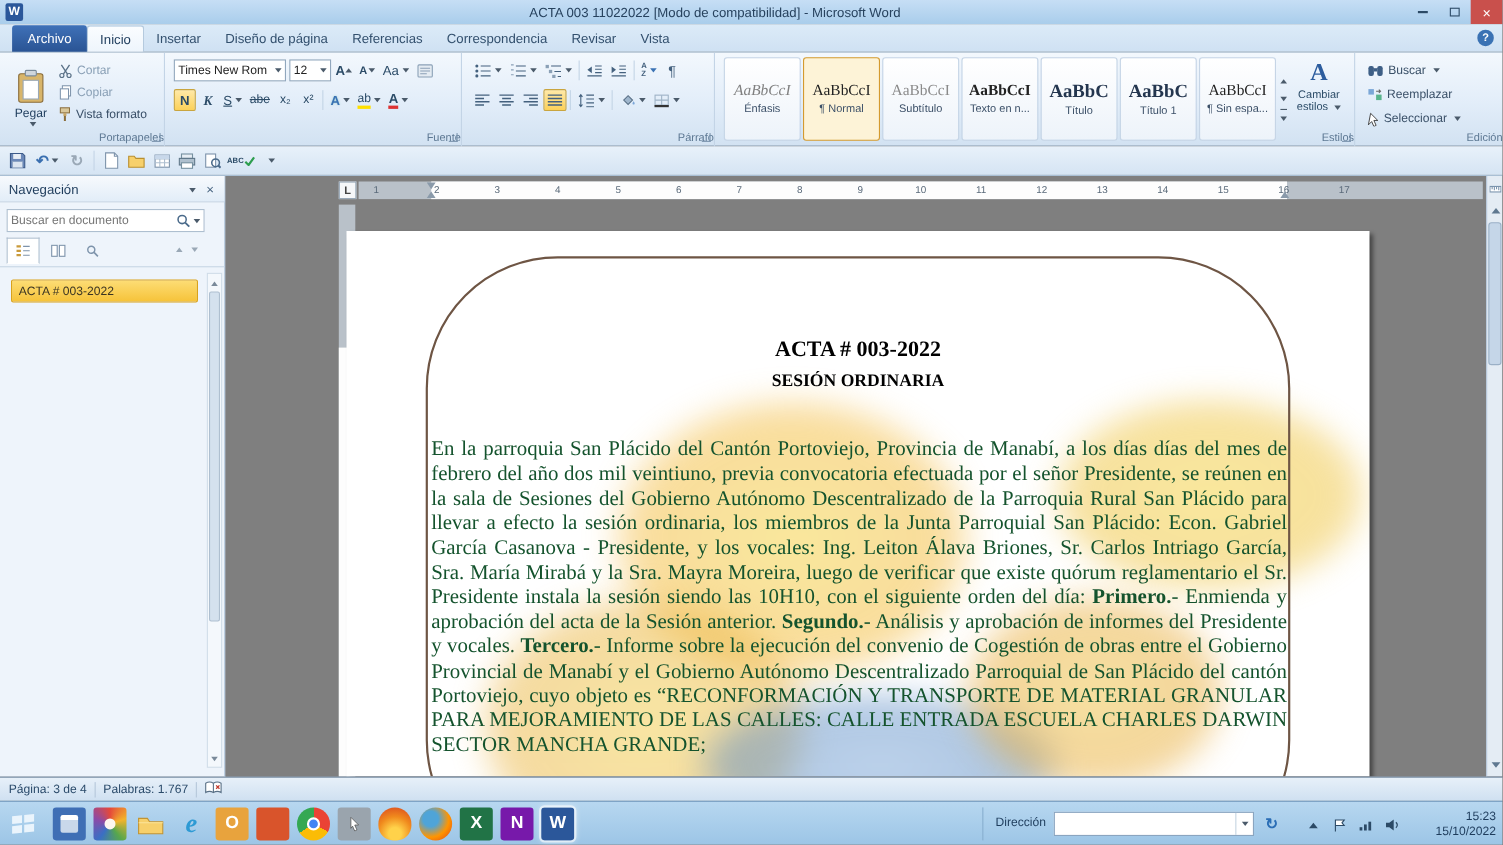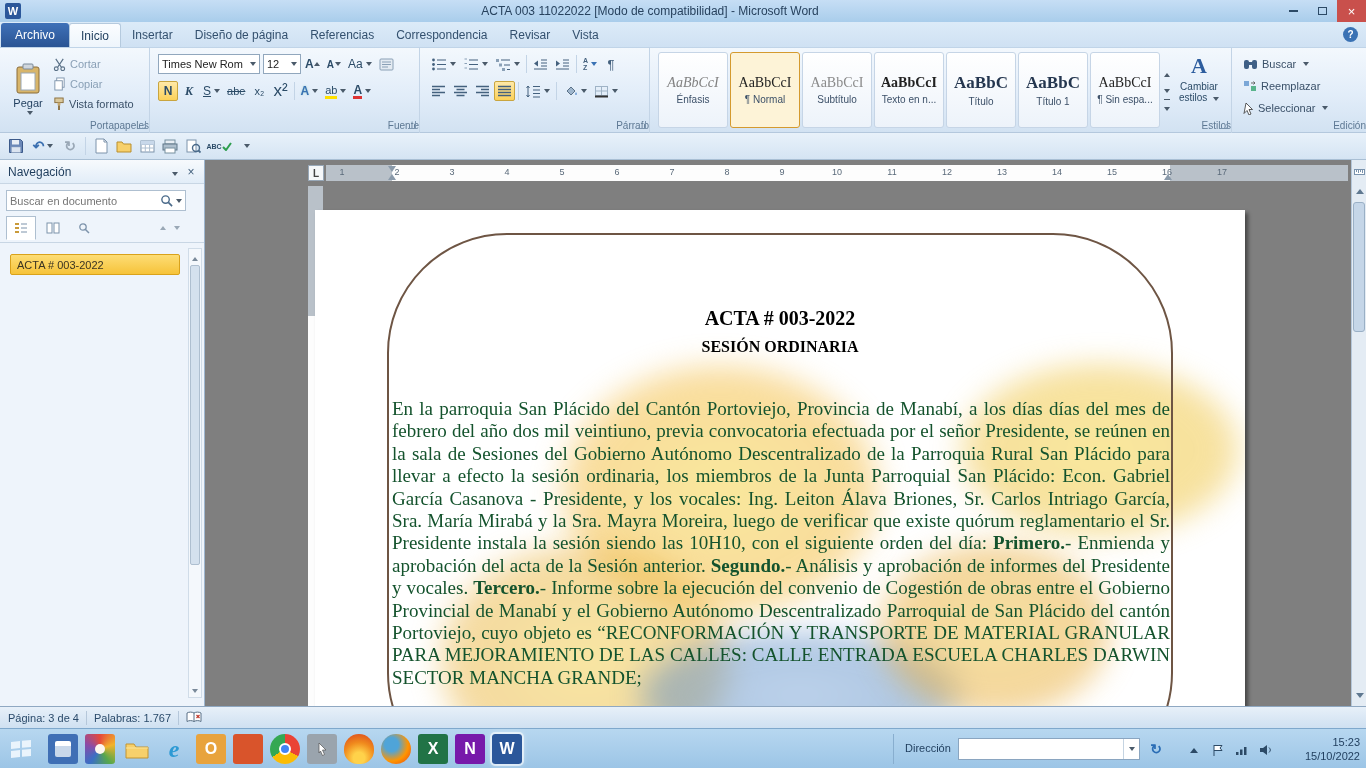--- a/index.html
+++ b/index.html
@@ -14,21 +14,21 @@
     color:#fff; font-weight:bold; font-size:11px; display:flex; align-items:center; justify-content:center; }
   .wtitle { flex:1; text-align:center; font-size:12px; color:#27425e; white-space:nowrap; overflow:hidden; }
   .winbtns { display:flex; height:22px; }
   .wbtn { width:29px; height:22px; display:flex; align-items:center; justify-content:center; }
   .wbtn.close { background:#c9504c; color:#fff; font-size:13px; }
   .glyph-min { width:9px; height:2px; background:#2c4a66; }
   .glyph-max { width:9px; height:8px; border:1.5px solid #2c4a66; }
 
   
   .tabsrow { position:absolute; left:0; top:22px; width:1366px; height:26px;
-    background:linear-gradient(#dcebf8,#cfe1f3); border-bottom:1px solid #c0d4e8; display:flex; align-items:flex-end; }
+    background:linear-gradient(#dcebf8,#cfe1f3); border-bottom:1px solid #c0d4e8; display:flex; align-items:flex-end;padding-left:10px; }
   .filetab { height:24px; padding:0 14px; margin-left:1px; background:linear-gradient(#3f71b8,#2a5494);
     color:#fff; font-size:12px; display:flex; align-items:center; border-radius:3px 3px 0 0; }
   .rtab { height:24px; padding:0 11px; font-size:12px; color:#33506e; display:flex; align-items:center; }
   .rtab.active { background:linear-gradient(#fbfdff,#eef5fc); border:1px solid #b5cade; border-bottom:none;
     border-radius:3px 3px 0 0; color:#1e3c5c; }
   .helpicon { position:absolute; right:8px; top:5px; width:15px; height:15px; border-radius:50%;
     background:#3a72b4; color:#fff; font-size:10px; font-weight:bold; display:flex; align-items:center; justify-content:center; }
 
   
   .ribbon { position:absolute; left:0; top:48px; width:1366px; height:85px;
@@ -247,21 +247,21 @@
           <span style="text-decoration:underline">S</span>
           <i class="dd"></i>
         </div>
       <div class="rbtn">
           <span style="text-decoration:line-through;font-size:11px">abe</span>
         </div>
       <div class="rbtn">
           <span style="font-size:11px">x₂</span>
         </div>
       <div class="rbtn">
-          <span style="font-size:17px">x²</span>
+          <span style="font-size:11px">x²</span>
         </div>
       <div class="vsep"></div>
       <div class="rbtn">
           <b style="color:#3a72b4;text-shadow:0 0 2px #9cc">A</b>
           <i class="dd"></i>
         </div>
       <div class="rbtn">
           <span style="border-bottom:3px solid #ffe000;font-size:11px">ab</span>
           <i class="dd"></i>
         </div>

